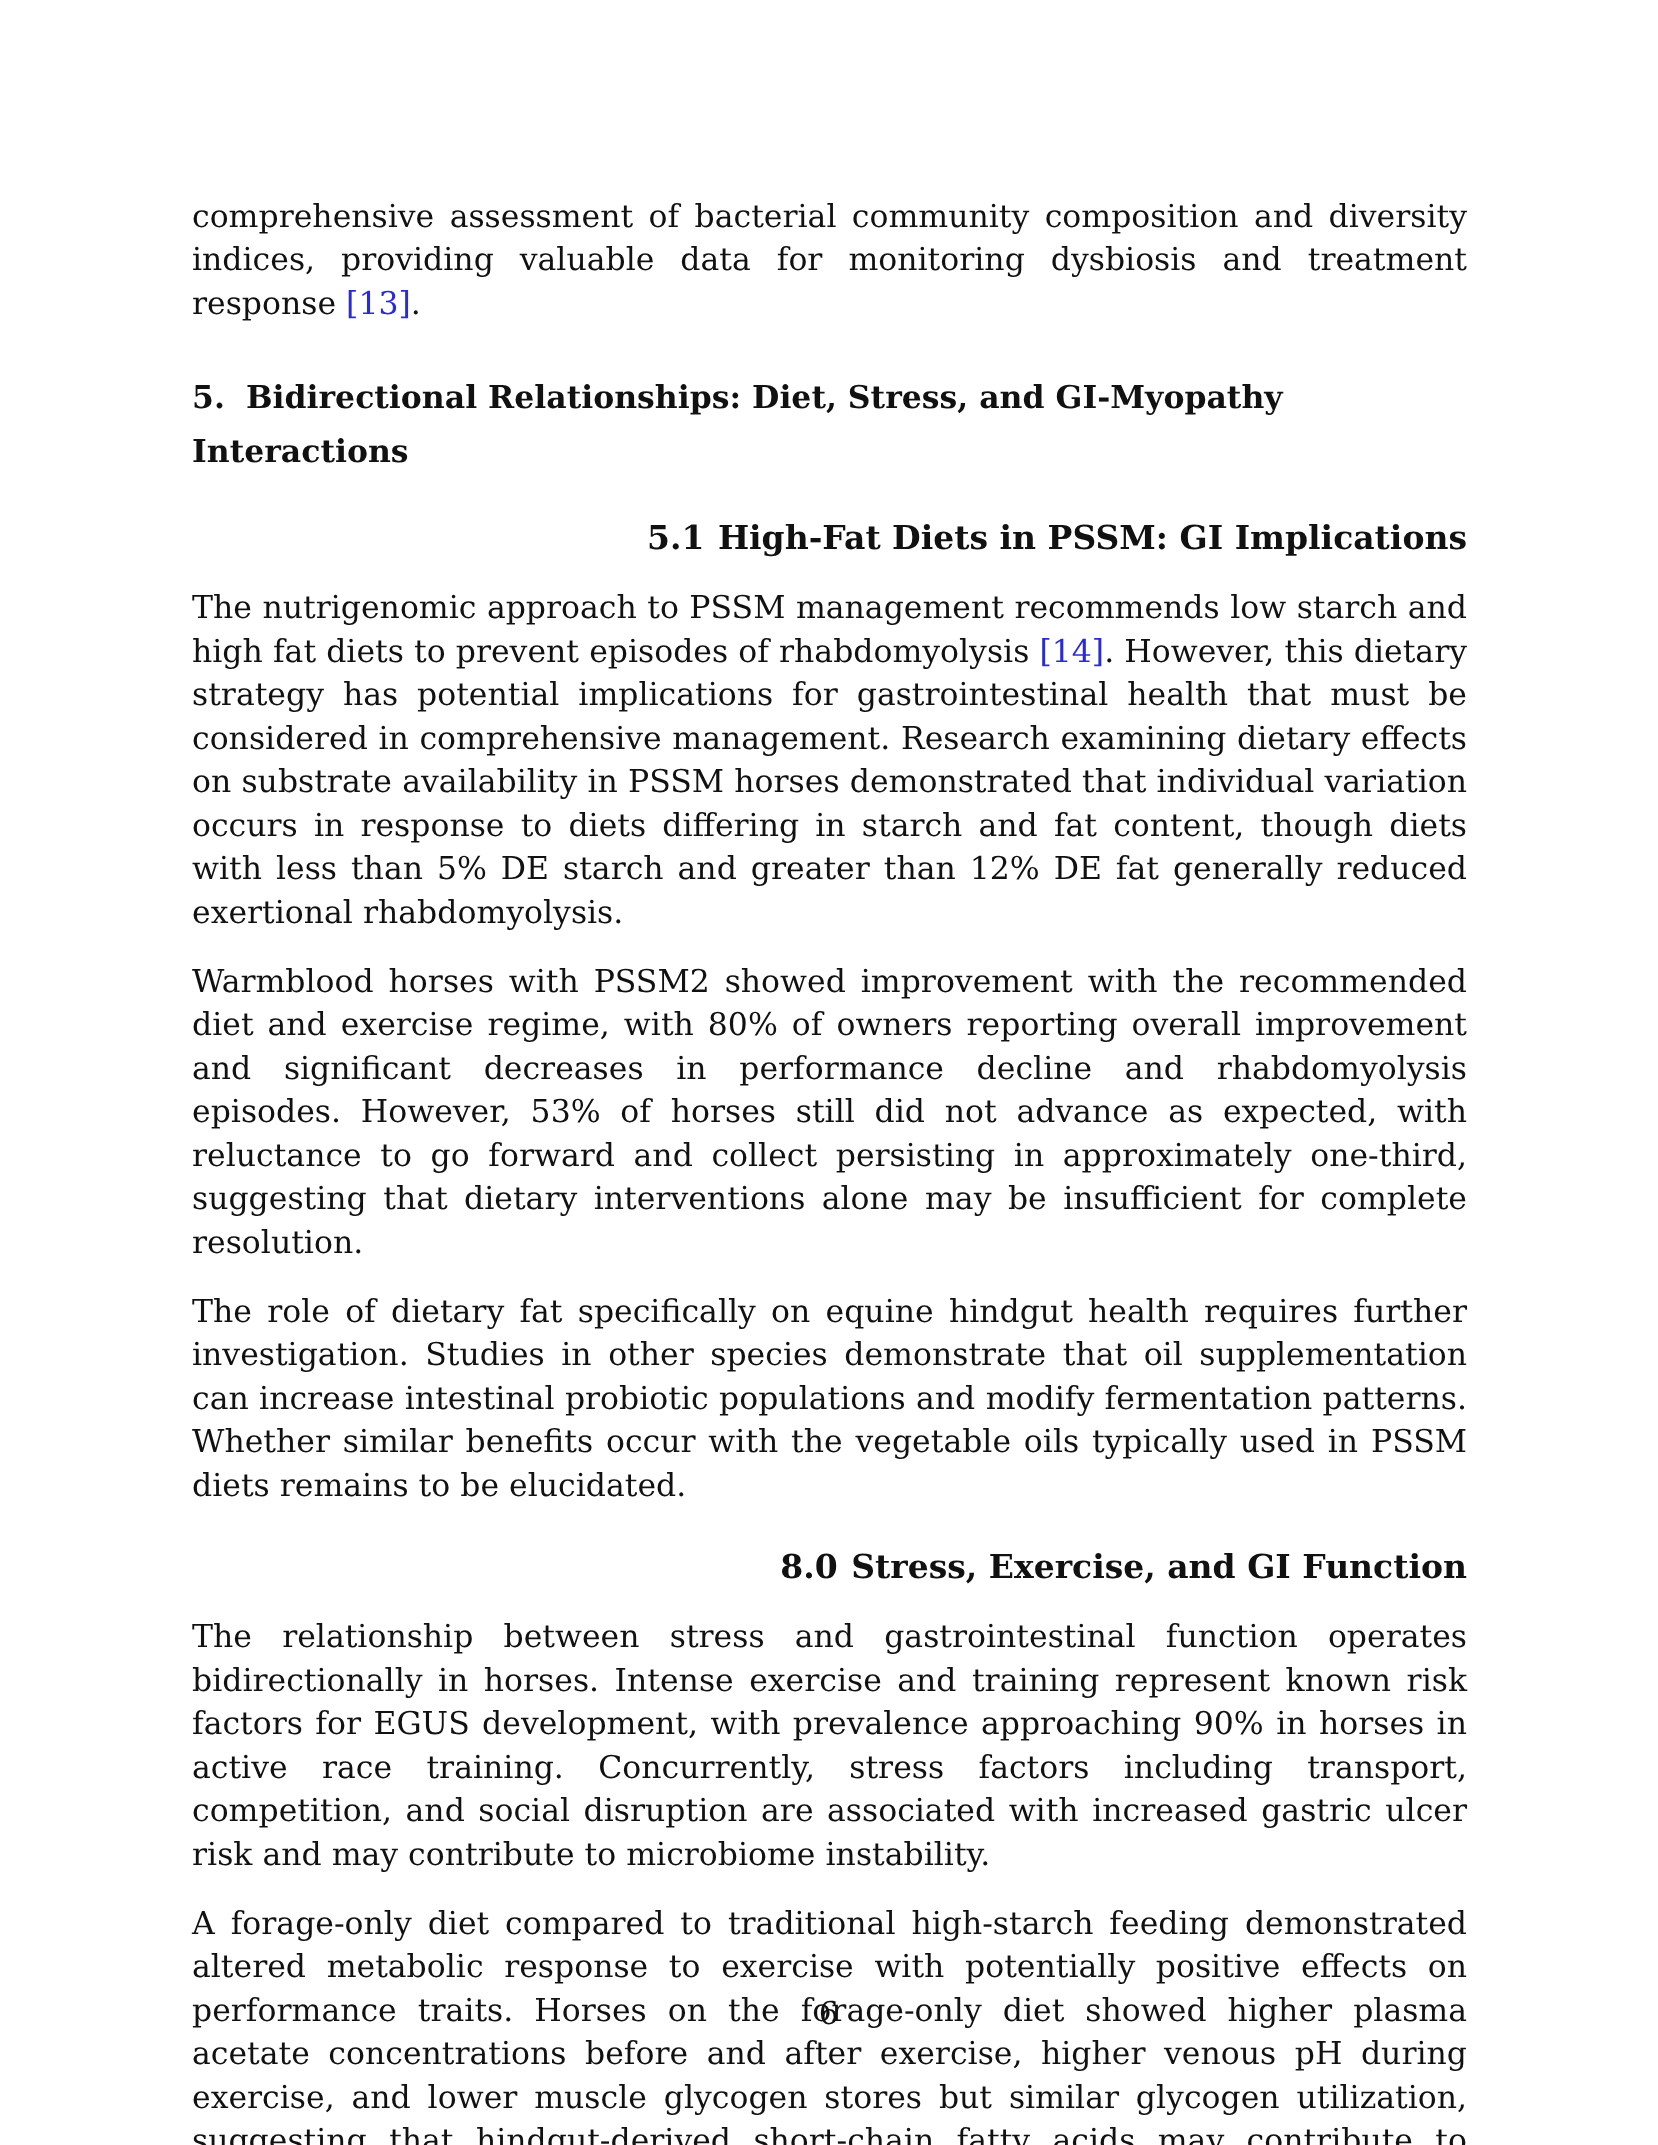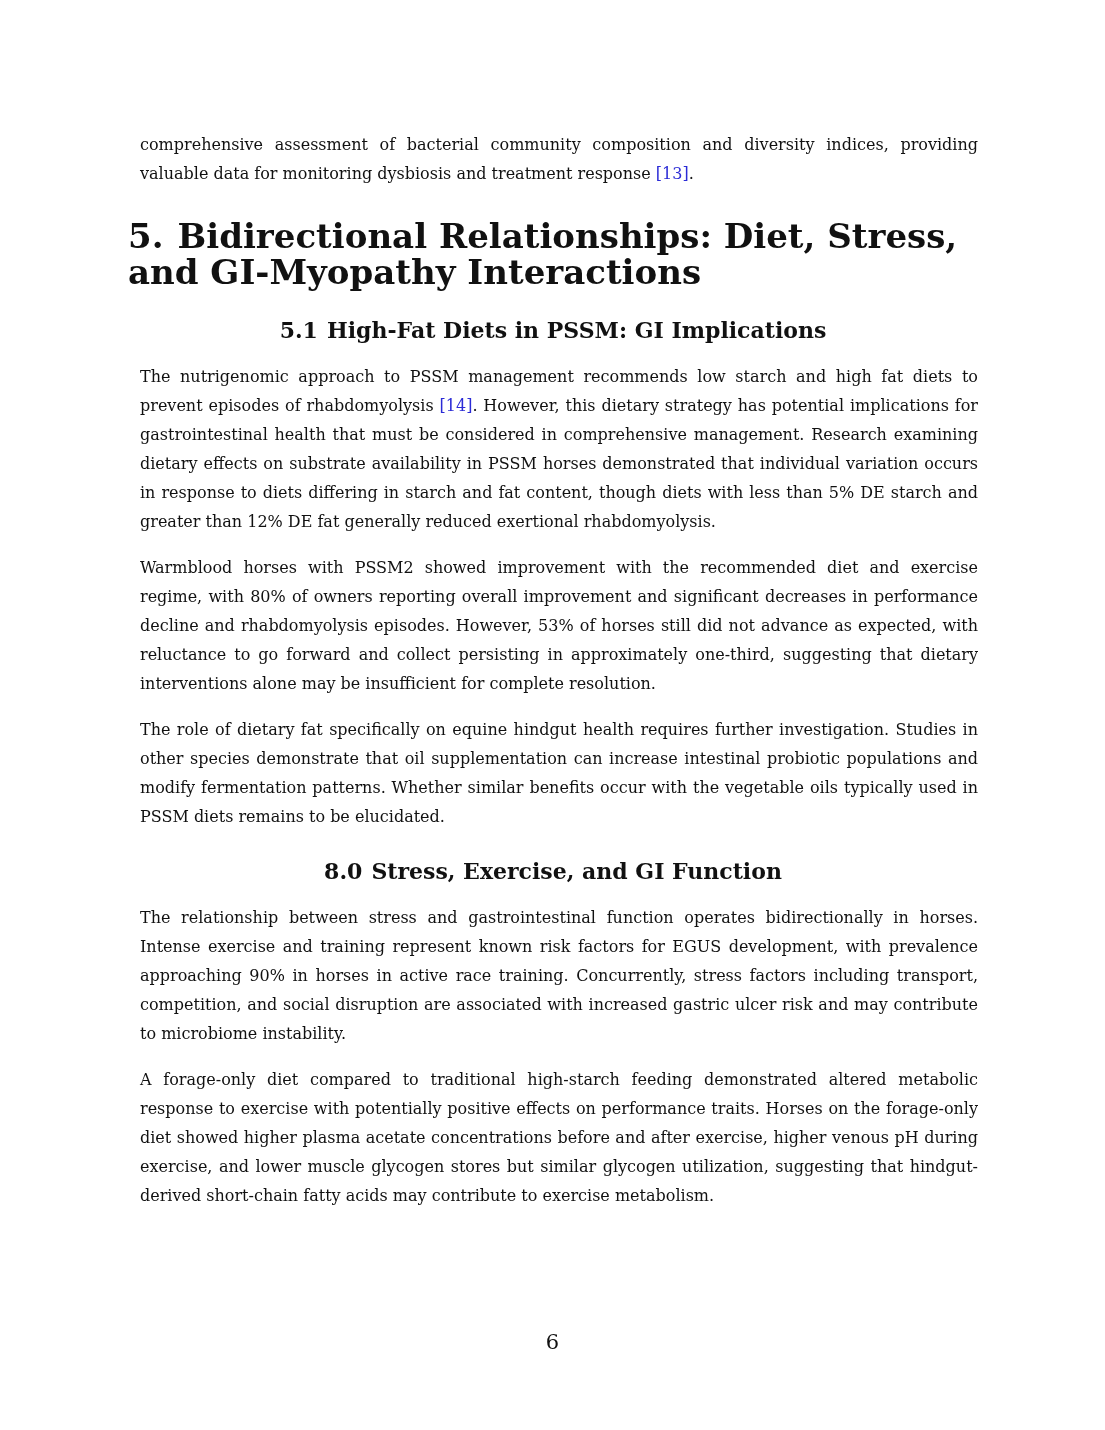--- a/index.html
+++ b/index.html
@@ -20,39 +20,39 @@
     color: var(--text-color);
     overflow: hidden;
   }
   .body-text {
     position: absolute;
     left: 128px;
     top: 130px;
     width: 850px;
   }
   p.para {
-    font-size: 16px;
+    font-size: 21px;
     line-height: 29px;
     text-align: justify;
-    margin: 0 0 17px 12px;
+    margin: 0 0 17px 0;
   }
   h1.section-heading {
-    font-size: 34px;
+    font-size: 21px;
     line-height: 36px;
     font-weight: bold;
     margin: 30px 0 17px 0;
     text-align: left;
   }
   h1 .sec-num { margin-right: 14px; }
   h2.subsection-heading {
     font-size: 22px;
     line-height: 28px;
     font-weight: bold;
     margin: 26px 0 18px 0;
-    text-align: center;
+    text-align: right;
   }
   h2 .subsec-num { margin-right: 9px; }
   .cite { color: var(--link-color); }
   .footer {
     position: absolute;
     left: 0;
     top: 1328px;
     width: 1105px;
     text-align: center;
     font-size: 21px;

